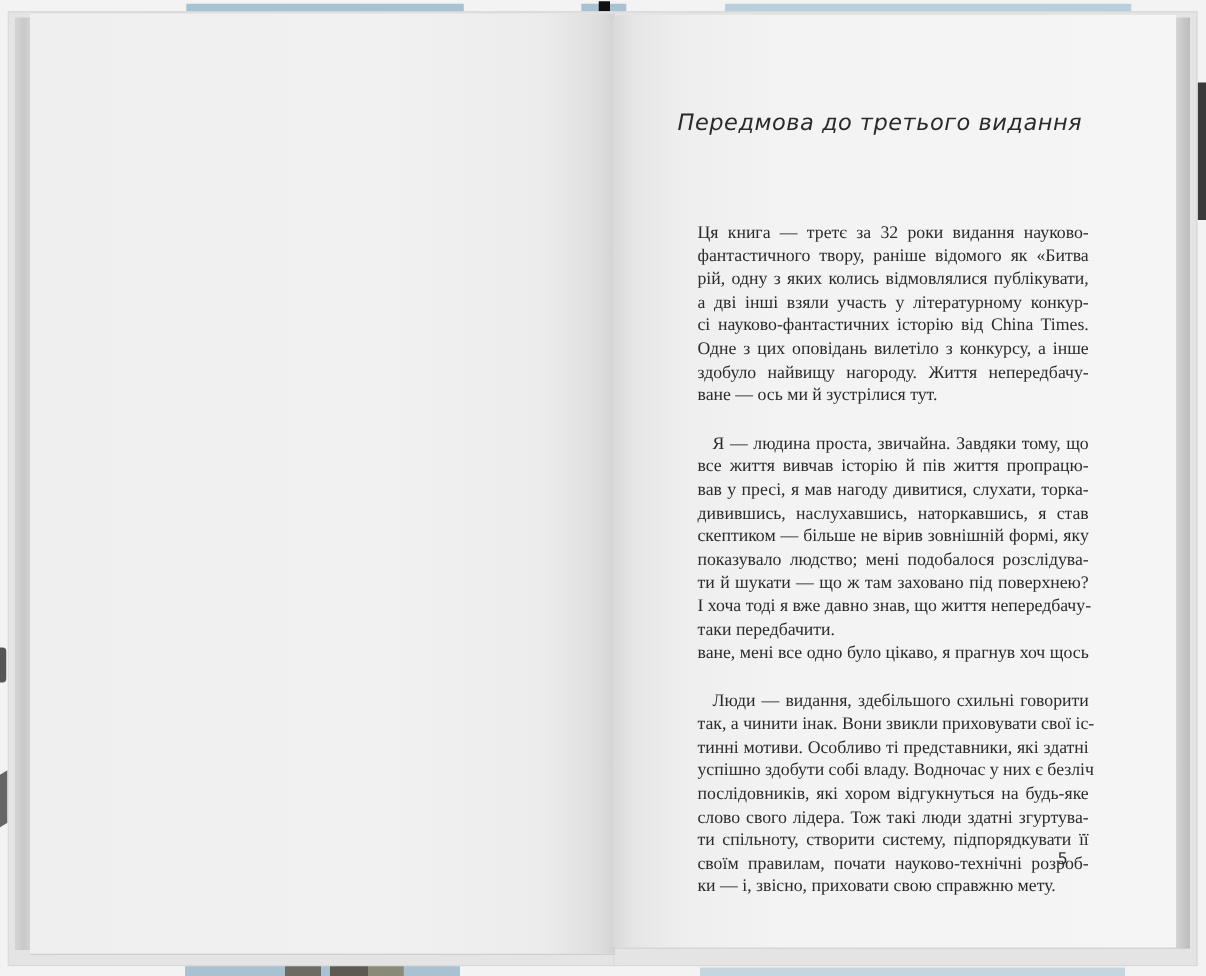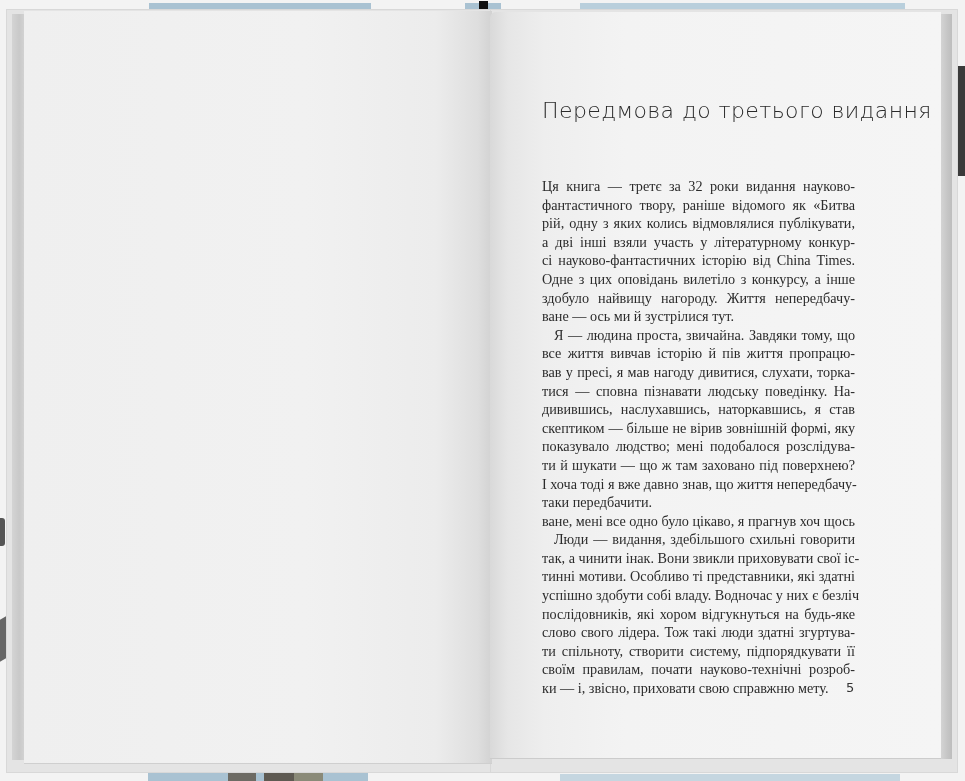--- a/index.html
+++ b/index.html
@@ -35,32 +35,32 @@
     background: linear-gradient(90deg, #efefef 0%, #f1f1f1 60%, #ececec 88%, #dedede 97%, #d2d2d2 100%);
     border-bottom: 1px solid #cfcfcf;
   }
   .page.right {
     left: 490px; top: 12px; width: 451px; height: 746px;
     background: linear-gradient(90deg, #d9d9d9 0%, #e6e6e6 4%, #eeeeee 12%, #f3f3f3 30%, #f5f5f5 100%);
     border-bottom: 1px solid #cccccc;
     border-radius: 6px 0 0 0;
   }
   .chapter-title {
-    position: absolute; left: 52px; top: 86px;
+    position: absolute; left: 52px; top: 76px;
     font-family: "DejaVu Sans", sans-serif; font-weight: 300;
-    font-size: 22px; letter-spacing: 0.4px; color: #2a2a2a; white-space: nowrap;
+    font-size: 18px; letter-spacing: 0.4px; color: #2a2a2a; white-space: nowrap; font-style: italic;
   }
-  .body-text { position: absolute; left: 52px; top: 165px; width: 313px; color: #2b2b2b; }
+  .body-text { position: absolute; left: 68px; top: 165px; width: 313px; color: #2b2b2b; }
   .line {
     display: block; height: 18.6px; line-height: 18.6px;
     font-size: 14.2px; white-space: nowrap;
     text-align: justify; text-align-last: justify;
   }
   .line.last { text-align-last: left; }
-  .line.indent { padding-left: 12px; }
+  .line.indent { padding-left: 12px; margin-top: 20px; }
   .page-number {
     position: absolute; left: 356px; top: 668px;
     font-family: "DejaVu Sans", sans-serif; font-size: 13px; color: #333;
   }
 </style>
 </head>
 <body>
 
 <div>
   <div class="cover-strip top-left"></div>
@@ -94,21 +94,20 @@
         <span class="line">сі науково-фантастичних історію від China Times.</span>
         <span class="line">Одне з цих оповідань вилетіло з конкурсу, а інше</span>
         <span class="line">здобуло найвищу нагороду. Життя непередбачу-</span>
         <span class="line last">ване — ось ми й зустрілися тут.</span>
       </div>
 
       <div>
         <span class="line indent">Я — людина проста, звичайна. Завдяки тому, що</span>
         <span class="line">все життя вивчав історію й пів життя пропрацю-</span>
         <span class="line">вав у пресі, я мав нагоду дивитися, слухати, торка-</span>
-        <span class="line">тися — сповна пізнавати людську поведінку. На-</span>
         <span class="line">дивившись, наслухавшись, наторкавшись, я став</span>
         <span class="line">скептиком — більше не вірив зовнішній формі, яку</span>
         <span class="line">показувало людство; мені подобалося розслідува-</span>
         <span class="line">ти й шукати — що ж там заховано під поверхнею?</span>
         <span class="line">І хоча тоді я вже давно знав, що життя непередбачу-</span>
         <span class="line last">таки передбачити.</span>
         <span class="line">ване, мені все одно було цікаво, я прагнув хоч щось</span>
       </div>
 
       <div>

